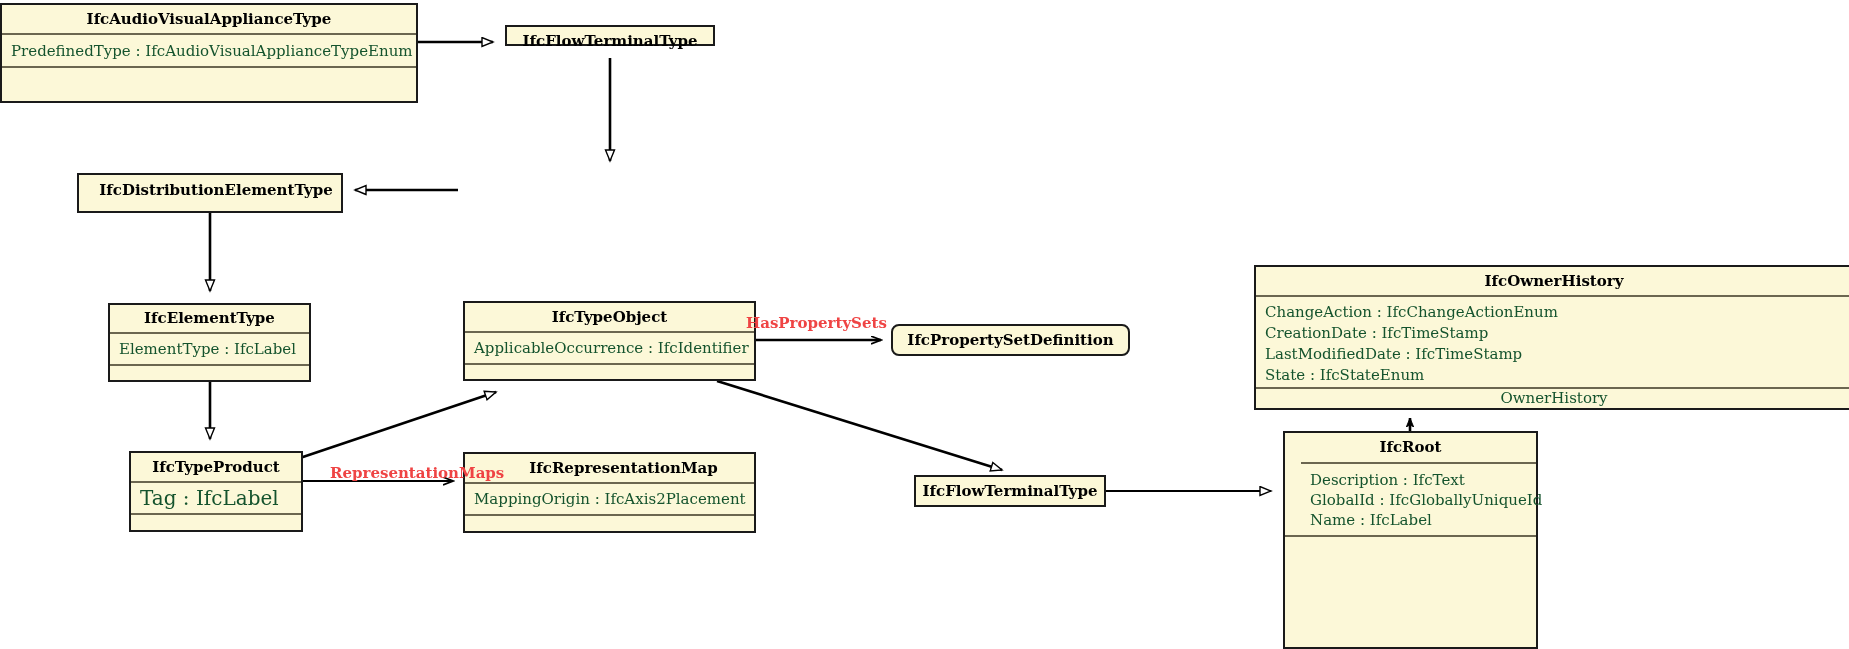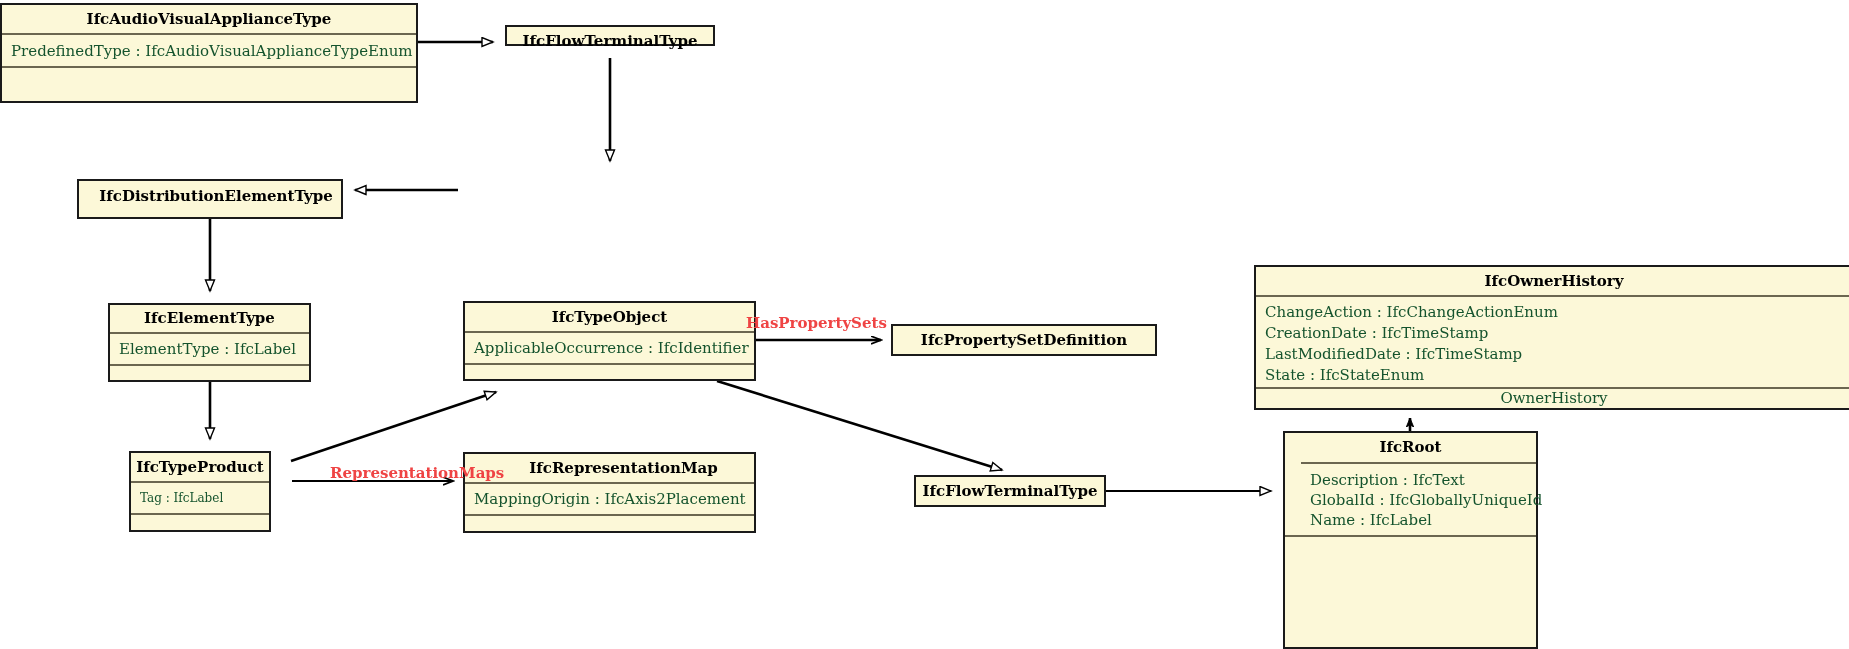--- a/index.html
+++ b/index.html
@@ -132,62 +132,62 @@
     <div class="uml-compartment" style="height:33px; padding-top:6px;">
       <div class="attr-line" style="font-size:15px; line-height:20px;">PredefinedType : IfcAudioVisualApplianceTypeEnum</div>
     </div>
     <div class="uml-compartment empty-compartment" style="height:19px;"></div>
   </div>
 
   <div class="uml-class" style="left:505px; top:25px; width:210px; height:21px;">
     <div class="uml-title" style="height:29px; line-height:29px; font-size:15px;">IfcFlowTerminalType</div>
   </div>
 
-  <div class="uml-class" style="left:77px; top:179px; width:266px; height:40px;padding-left:12px;">
+  <div class="uml-class" style="left:77px; top:173px; width:266px; height:40px;padding-left:12px;">
     <div class="uml-title" style="height:30px; line-height:30px; font-size:15px;">IfcDistributionElementType</div>
   </div>
 
 
   <div class="uml-class" style="left:108px; top:303px; width:203px; height:79px;">
     <div class="uml-title" style="height:27px; line-height:27px; font-size:15px;">IfcElementType</div>
     <div class="uml-compartment" style="height:32px; padding-top:5px;">
       <div class="attr-line" style="font-size:15px; line-height:20px;">ElementType : IfcLabel</div>
     </div>
     <div class="uml-compartment empty-compartment" style="height:18px;"></div>
   </div>
 
   <div class="uml-class" style="left:463px; top:301px; width:293px; height:80px;">
     <div class="uml-title" style="height:28px; line-height:28px; font-size:15px;">IfcTypeObject</div>
     <div class="uml-compartment" style="height:32px; padding-top:5px;">
       <div class="attr-line" style="font-size:15px; line-height:20px;">ApplicableOccurrence : IfcIdentifier</div>
     </div>
     <div class="uml-compartment empty-compartment" style="height:18px;"></div>
   </div>
 
-  <div class="uml-class" style="left:891px; top:324px; width:266px; height:32px;">
+  <div class="uml-class" style="left:891px; top:324px; width:239px; height:32px;border-radius:8px;">
     <div class="uml-title" style="height:28px; line-height:28px; font-size:15px;">IfcPropertySetDefinition</div>
   </div>
 
   <div class="uml-class" style="left:1254px; top:265px; width:600px; height:145px;">
     <div class="uml-title" style="height:28px; line-height:28px; font-size:15px;">IfcOwnerHistory</div>
     <div class="uml-compartment" style="height:92px; padding-top:5px;">
       <div class="attr-line" style="font-size:15px; line-height:21px;">ChangeAction : IfcChangeActionEnum</div>
       <div class="attr-line" style="font-size:15px; line-height:21px;">CreationDate : IfcTimeStamp</div>
       <div class="attr-line" style="font-size:15px; line-height:21px;">LastModifiedDate : IfcTimeStamp</div>
       <div class="attr-line" style="font-size:15px; line-height:21px;">State : IfcStateEnum</div>
     </div>
     <div class="uml-compartment" style="height:21px;">
       <div class="attr-line compartment-centered" style="font-size:15px; line-height:19px;">OwnerHistory</div>
     </div>
   </div>
 
-  <div class="uml-class" style="left:129px; top:451px; width:142px; height:81px;">
+  <div class="uml-class" style="left:129px; top:451px; width:174px; height:81px;">
     <div class="uml-title" style="height:28px; line-height:28px; font-size:15px;">IfcTypeProduct</div>
     <div class="uml-compartment" style="height:32px; padding-top:5px;">
-      <div class="attr-line" style="font-size:12px; line-height:20px;">Tag : IfcLabel</div>
+      <div class="attr-line" style="font-size:20px; line-height:20px;">Tag : IfcLabel</div>
     </div>
     <div class="uml-compartment empty-compartment" style="height:19px;"></div>
   </div>
 
   <div class="uml-class" style="left:463px; top:452px; width:293px; height:81px;">
     <div class="uml-title" style="height:28px; line-height:28px; font-size:15px;padding-left:28px;">IfcRepresentationMap</div>
     <div class="uml-compartment" style="height:32px; padding-top:5px;">
       <div class="attr-line" style="font-size:15px; line-height:20px;">MappingOrigin : IfcAxis2Placement</div>
     </div>
     <div class="uml-compartment empty-compartment" style="height:19px;"></div>

